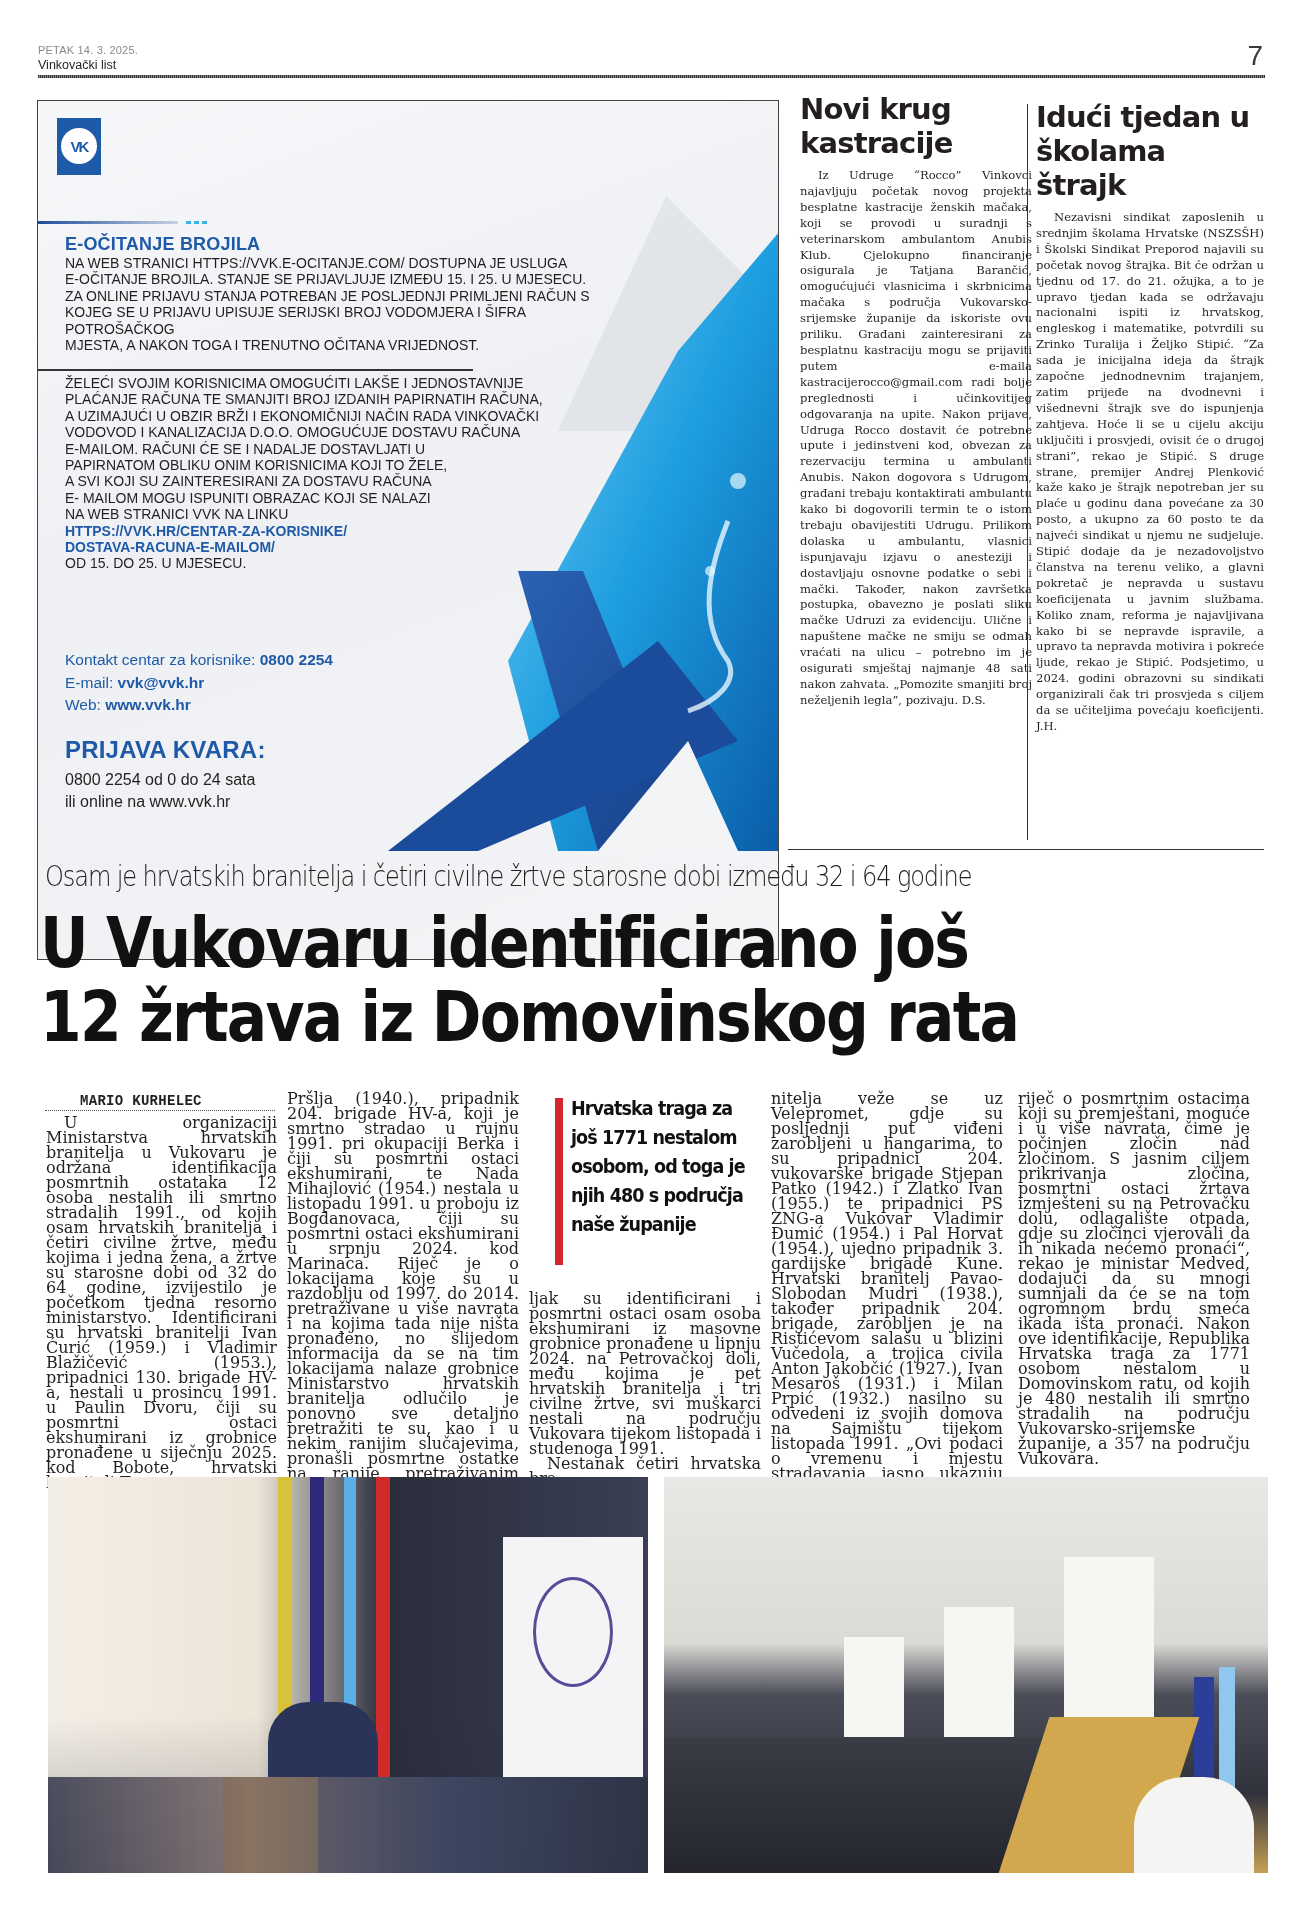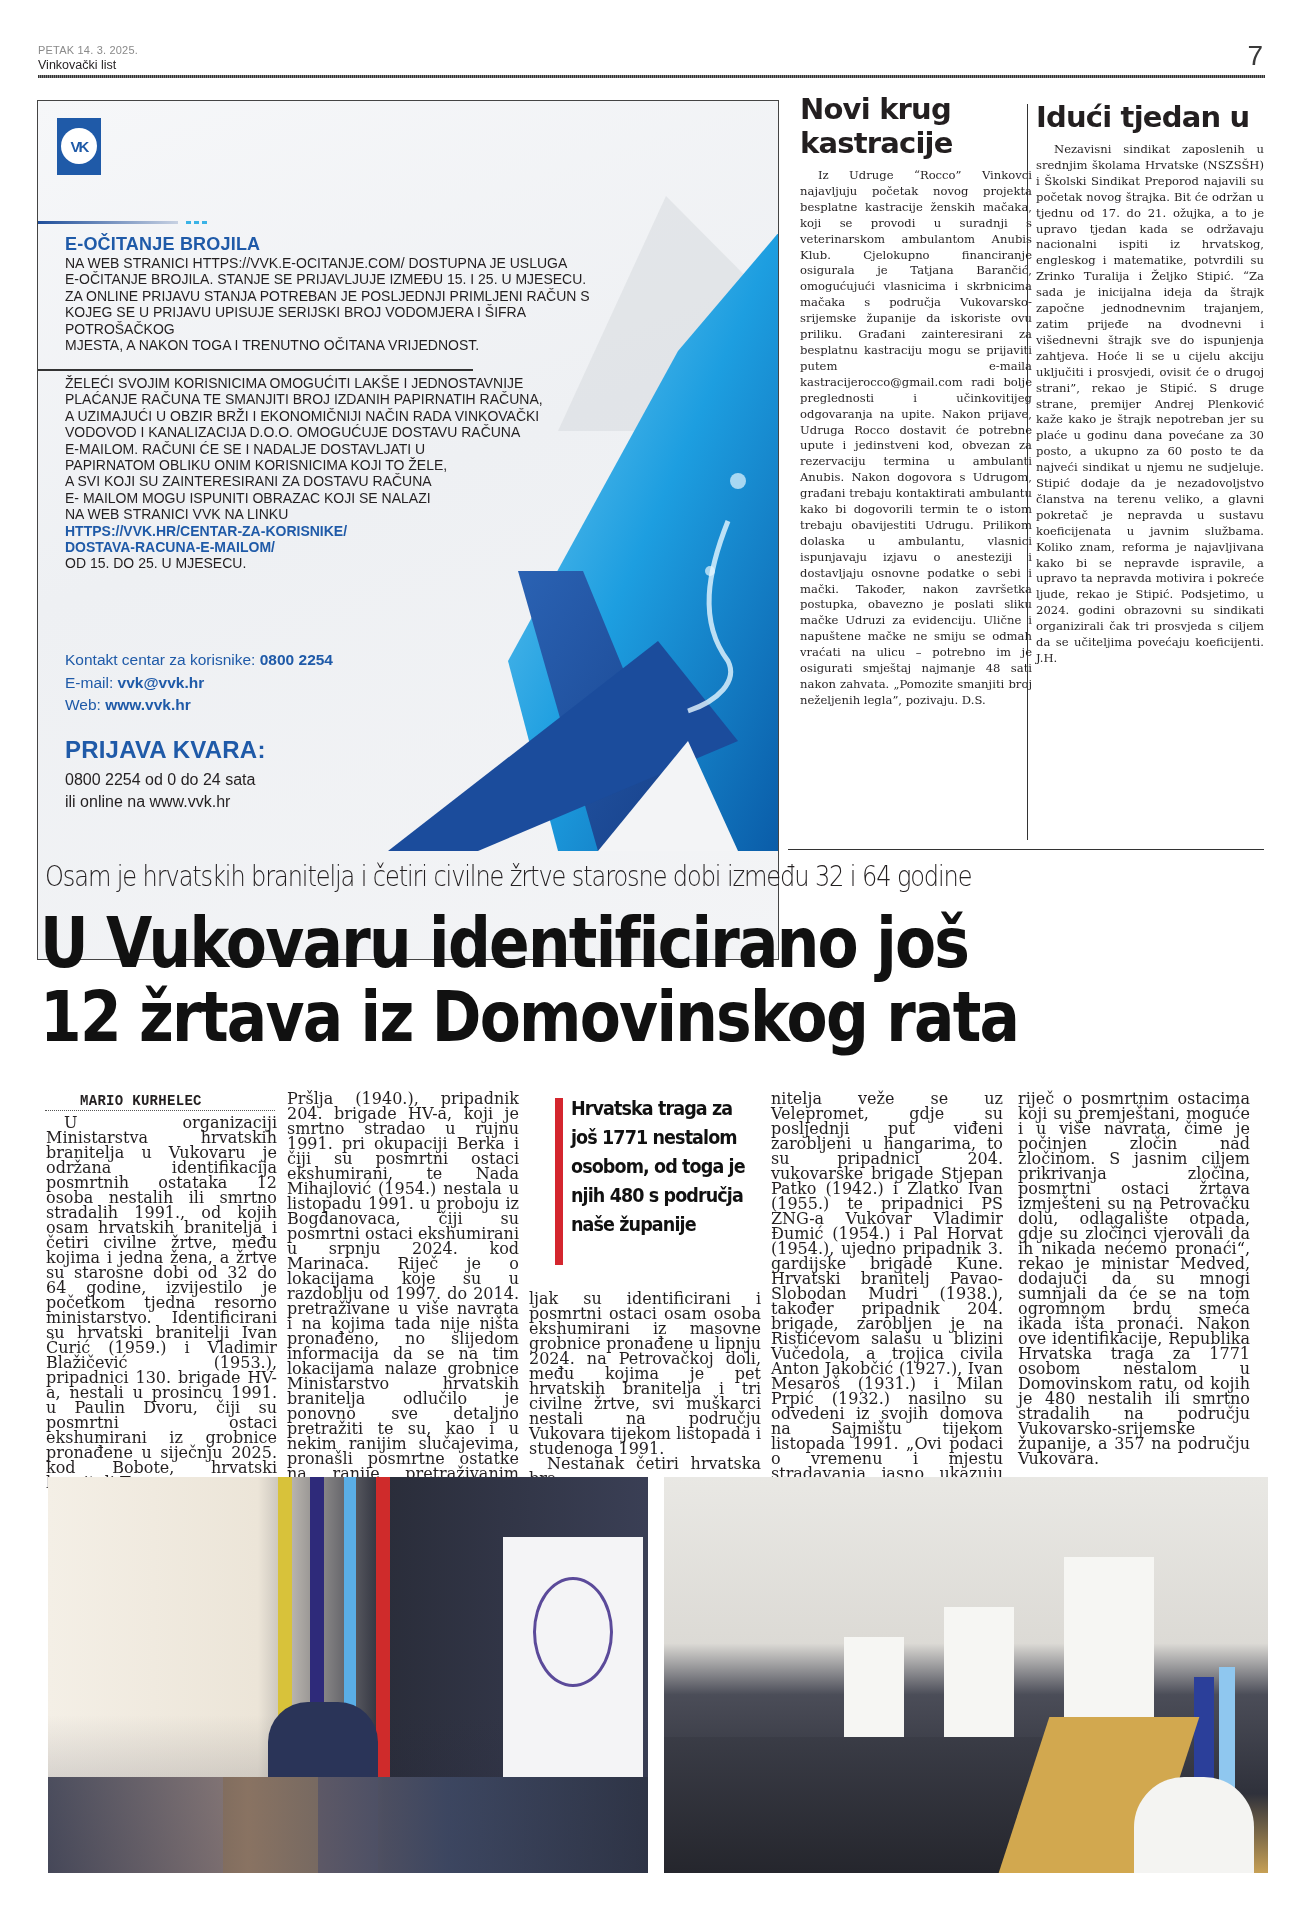--- a/index.html
+++ b/index.html
@@ -156,20 +156,21 @@
     <div>kastracije</div>
   </div>
   <p class="col-body indent">Iz Udruge “Rocco” Vinkovci najavljuju početak novog projekta besplatne kastracije ženskih mačaka, koji se provodi u suradnji s veterinarskom ambulantom Anubis Klub. Cjelokupno financiranje osigurala je Tatjana Barančić, omogućujući vlasnicima i skrbnicima mačaka s područja Vukovarsko-srijemske županije da iskoriste ovu priliku. Građani zainteresirani za besplatnu kastraciju mogu se prijaviti putem e-maila kastracijerocco@gmail.com radi bolje preglednosti i učinkovitijeg odgovaranja na upite. Nakon prijave, Udruga Rocco dostavit će potrebne upute i jedinstveni kod, obvezan za rezervaciju termina u ambulanti Anubis. Nakon dogovora s Udrugom, građani trebaju kontaktirati ambulantu kako bi dogovorili termin te o istom trebaju obavijestiti Udrugu. Prilikom dolaska u ambulantu, vlasnici ispunjavaju izjavu o anesteziji i dostavljaju osnovne podatke o sebi i mački. Također, nakon završetka postupka, obavezno je poslati sliku mačke Udruzi za evidenciju. Ulične i napuštene mačke ne smiju se odmah vraćati na ulicu – potrebno im je osigurati smještaj najmanje 48 sati nakon zahvata. „Pomozite smanjiti broj neželjenih legla”, pozivaju. D.S.</p>
 </div>
 
 <div class="col-vline"></div>
 
 <div class="col col-b">
   <div class="col-title">
     <div>Idući tjedan u</div>
+    <div>školama štrajk</div>
   </div>
   <p class="col-body indent">Nezavisni sindikat zaposlenih u srednjim školama Hrvatske (NSZSŠH) i Školski Sindikat Preporod najavili su početak novog štrajka. Bit će održan u tjednu od 17. do 21. ožujka, a to je upravo tjedan kada se održavaju nacionalni ispiti iz hrvatskog, engleskog i matematike, potvrdili su Zrinko Turalija i Željko Stipić. “Za sada je inicijalna ideja da štrajk započne jednodnevnim trajanjem, zatim prijeđe na dvodnevni i višednevni štrajk sve do ispunjenja zahtjeva. Hoće li se u cijelu akciju uključiti i prosvjedi, ovisit će o drugoj strani”, rekao je Stipić. S druge strane, premijer Andrej Plenković kaže kako je štrajk nepotreban jer su plaće u godinu dana povećane za 30 posto, a ukupno za 60 posto te da najveći sindikat u njemu ne sudjeluje. Stipić dodaje da je nezadovoljstvo članstva na terenu veliko, a glavni pokretač je nepravda u sustavu koeficijenata u javnim službama. Koliko znam, reforma je najavljivana kako bi se nepravde ispravile, a upravo ta nepravda motivira i pokreće ljude, rekao je Stipić. Podsjetimo, u 2024. godini obrazovni su sindikati organizirali čak tri prosvjeda s ciljem da se učiteljima povećaju koeficijenti. J.H.</p>
 </div>
 
 <div class="col-hline"></div>
 
 <div class="kicker">Osam je hrvatskih branitelja i četiri civilne žrtve starosne dobi između 32 i 64 godine</div>
 <div class="headline">
   <div>U Vukovaru identificirano još</div>
   <div>12 žrtava iz Domovinskog rata</div>

